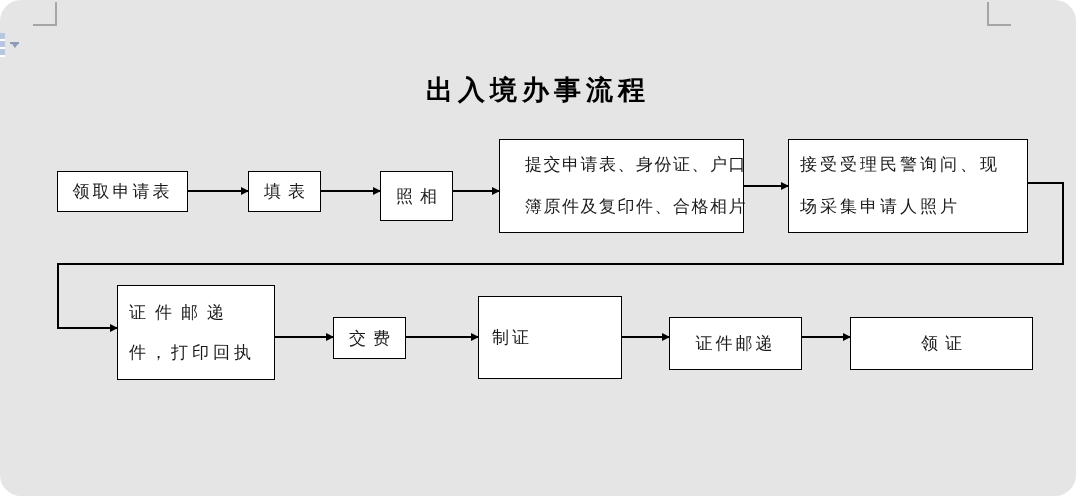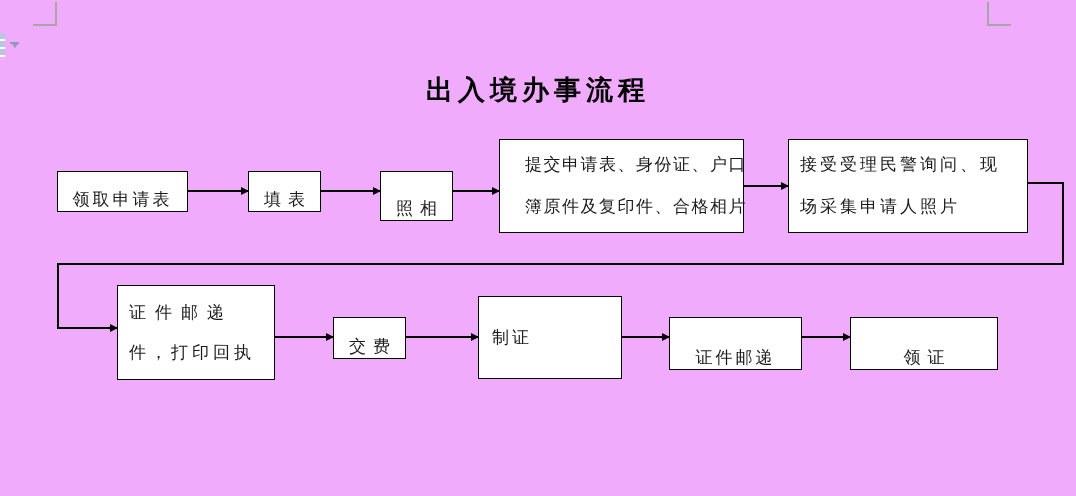--- a/index.html
+++ b/index.html
@@ -1,23 +1,24 @@
 <!DOCTYPE html>
 <html><head>
 <meta charset="utf-8">
 <style>
   * { margin:0; padding:0; box-sizing:border-box; }
   html,body { background:#fff; }
   .page {
     position:relative;
     width:1076px; height:496px;
-    background:#f0abfc;
+    background:#e5e5e5;
     font-family:"Liberation Serif","DejaVu Serif",serif;
     color:#111;
     overflow:hidden;
+    border-radius:21px;
   }
   
   .crop { position:absolute; width:24px; height:24px; }
   .crop.tl { left:33px; top:2px; border-right:2px solid #a6a6a6; border-bottom:2px solid #a6a6a6; }
   .crop.tr { left:987px; top:2px; border-left:2px solid #a6a6a6; border-bottom:2px solid #a6a6a6; }
   
   .doc-frag {
     position:absolute; left:-2px; top:33px; width:7px; height:24px;
     background:repeating-linear-gradient(180deg,#b9c6e1 0 6px,#ffffff 6px 8px);
   }
@@ -33,36 +34,36 @@
     position:absolute; left:0; top:72px; width:100%;
     text-align:center; font-size:27px; font-weight:bold;
     letter-spacing:5px; color:#000;
   }
   
   .box {
     position:absolute; border:1.5px solid #000; background:#fff;
     display:flex; flex-direction:column; justify-content:center;
     font-size:17px; color:#1a1a1a;
   }
-  .box.center { align-items:center; text-align:center;justify-content:flex-end; }
+  .box.center { align-items:center; text-align:center; }
   .box .ln { white-space:nowrap; }
   .ls2 { letter-spacing:3px; }
   .ls3 { letter-spacing:7px; margin-right:-7px; }
   .b1  { left:57px;  top:171px; width:131px; height:41px; }
   .b2  { left:248px; top:171px; width:73px;  height:41px; }
   .b3  { left:380px; top:171px; width:73px;  height:50px; }
   .b4  { left:499px; top:139px; width:245px; height:94px; padding-left:25px;  line-height:2.45; letter-spacing:1.5px; }
   .b5  { left:788px; top:139px; width:240px; height:94px; padding-left:11px; line-height:2.45; letter-spacing:3px; }
   .b6  { left:117px; top:285px; width:158px; height:95px; padding-left:11px; line-height:2.3; }
   .b6 .l1 { letter-spacing:9px; }
   .b6 .l2 { letter-spacing:4px; }
   .b7  { left:333px; top:317px; width:73px;  height:42px; }
   .b8  { left:478px; top:296px; width:144px; height:83px; padding-left:13px; line-height:2.35; letter-spacing:3px; }
   .b9  { left:669px; top:317px; width:133px; height:53px; }
-  .b10 { left:850px; top:317px; width:148px; height:53px; }
+  .b10 { left:850px; top:317px; width:183px; height:53px; }
   
   .hline, .vline { position:absolute; background:#000; }
   .hline { height:2px; }
   .vline { width:2px; }
   .arrow { position:absolute; height:2px; background:#000; }
   .arrow::after {
     content:""; position:absolute; right:-1px; top:50%;
     transform:translateY(-50%);
     border-left:8px solid #000;
     border-top:4px solid transparent;

